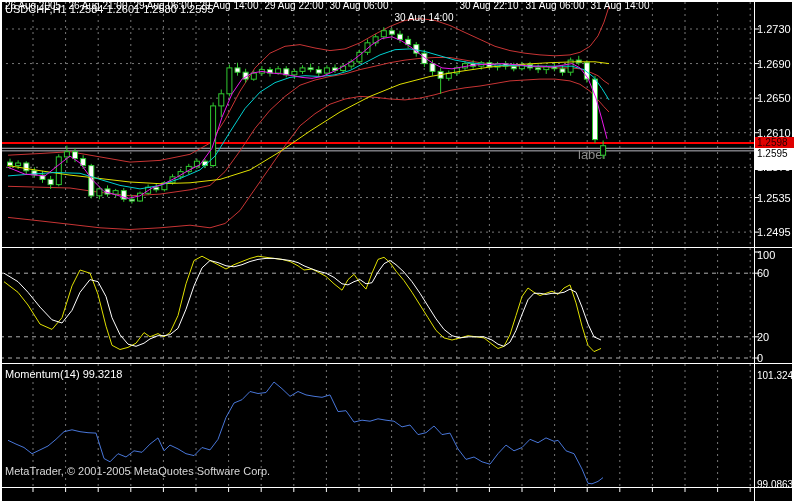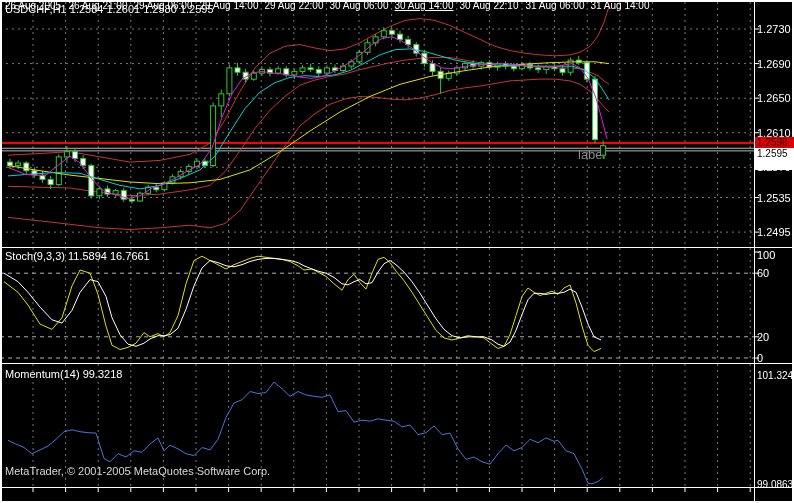--- a/index.html
+++ b/index.html
@@ -322,21 +322,20 @@
         <line x1="685" y1="488" x2="685" y2="492" stroke="#ffffff" stroke-width="1"></line>
         <line x1="717.6" y1="488" x2="717.6" y2="492" stroke="#ffffff" stroke-width="1"></line>
         <line x1="750.2" y1="488" x2="750.2" y2="492" stroke="#ffffff" stroke-width="1"></line>
       </g>
       <rect x="0" y="2" width="754" height="244" fill="transparent"></rect>
       <rect x="0" y="248" width="754" height="114" fill="transparent"></rect>
       <rect x="0" y="364" width="754" height="123" fill="transparent"></rect>
       <rect x="754" y="2" width="40" height="499" fill="transparent"></rect>
     </svg>
   <span id="title" class="lbl">USDCHF,H1  1.2584 1.2601 1.2580 1.2595</span>
-  <span id="stoch-label" class="lbl">Stoch(9,3,3) 11.5894 16.7661</span>
   <span id="momentum-label" class="lbl">Momentum(14) 99.3218</span>
   <span id="copyright" class="lbl">MetaTrader, © 2001-2005 MetaQuotes Software Corp.</span>
   <div id="price-box-red" class="pricebox">1.2598</div>
   <div id="price-box-white" class="pricebox">1.2595</div>
   <span id="mom-max" class="axis-lbl">101.3243</span>
   <span id="mom-min" class="axis-lbl">99.0863</span>
 <span class="axis-lbl" style="left: 757px; top: 23px;">1.2730</span>
     <span class="axis-lbl" style="left: 757px; top: 58px;">1.2690</span>
     <span class="axis-lbl" style="left: 757px; top: 92px;">1.2650</span>
     <span class="axis-lbl" style="left: 757px; top: 127px;">1.2610</span>
@@ -346,17 +345,17 @@
     <span class="axis-lbl" style="left: 757px; top: 249px;">100</span>
     <span class="axis-lbl" style="left: 757px; top: 267px;">60</span>
     <span class="axis-lbl" style="left: 757px; top: 331px;">20</span>
     <span class="axis-lbl" style="left: 757px; top: 352px;">0</span>
     <span class="time-lbl" style="left: 33px; top: 0px;">26 Aug 2005</span>
     <span class="time-lbl" style="left: 98px; top: 0px;">26 Aug 21:00</span>
     <span class="time-lbl" style="left: 163px; top: 0px;">29 Aug 06:00</span>
     <span class="time-lbl" style="left: 229px; top: 0px;">29 Aug 14:00</span>
     <span class="time-lbl" style="left: 294px; top: 0px;">29 Aug 22:00</span>
     <span class="time-lbl" style="left: 359px; top: 0px;">30 Aug 06:00</span>
-    <span class="time-lbl" style="left: 424px; top: 0px; text-decoration: underline;">30 Aug 14:00</span>
+    <span class="time-lbl" style="left: 424px; top: 12px;">30 Aug 14:00</span>
     <span class="time-lbl" style="left: 489px; top: 0px;">30 Aug 22:10</span>
     <span class="time-lbl" style="left: 555px; top: 0px;">31 Aug 06:00</span>
     <span class="time-lbl" style="left: 620px; top: 0px;">31 Aug 14:00</span>
   </div>
 
 </body></html>

